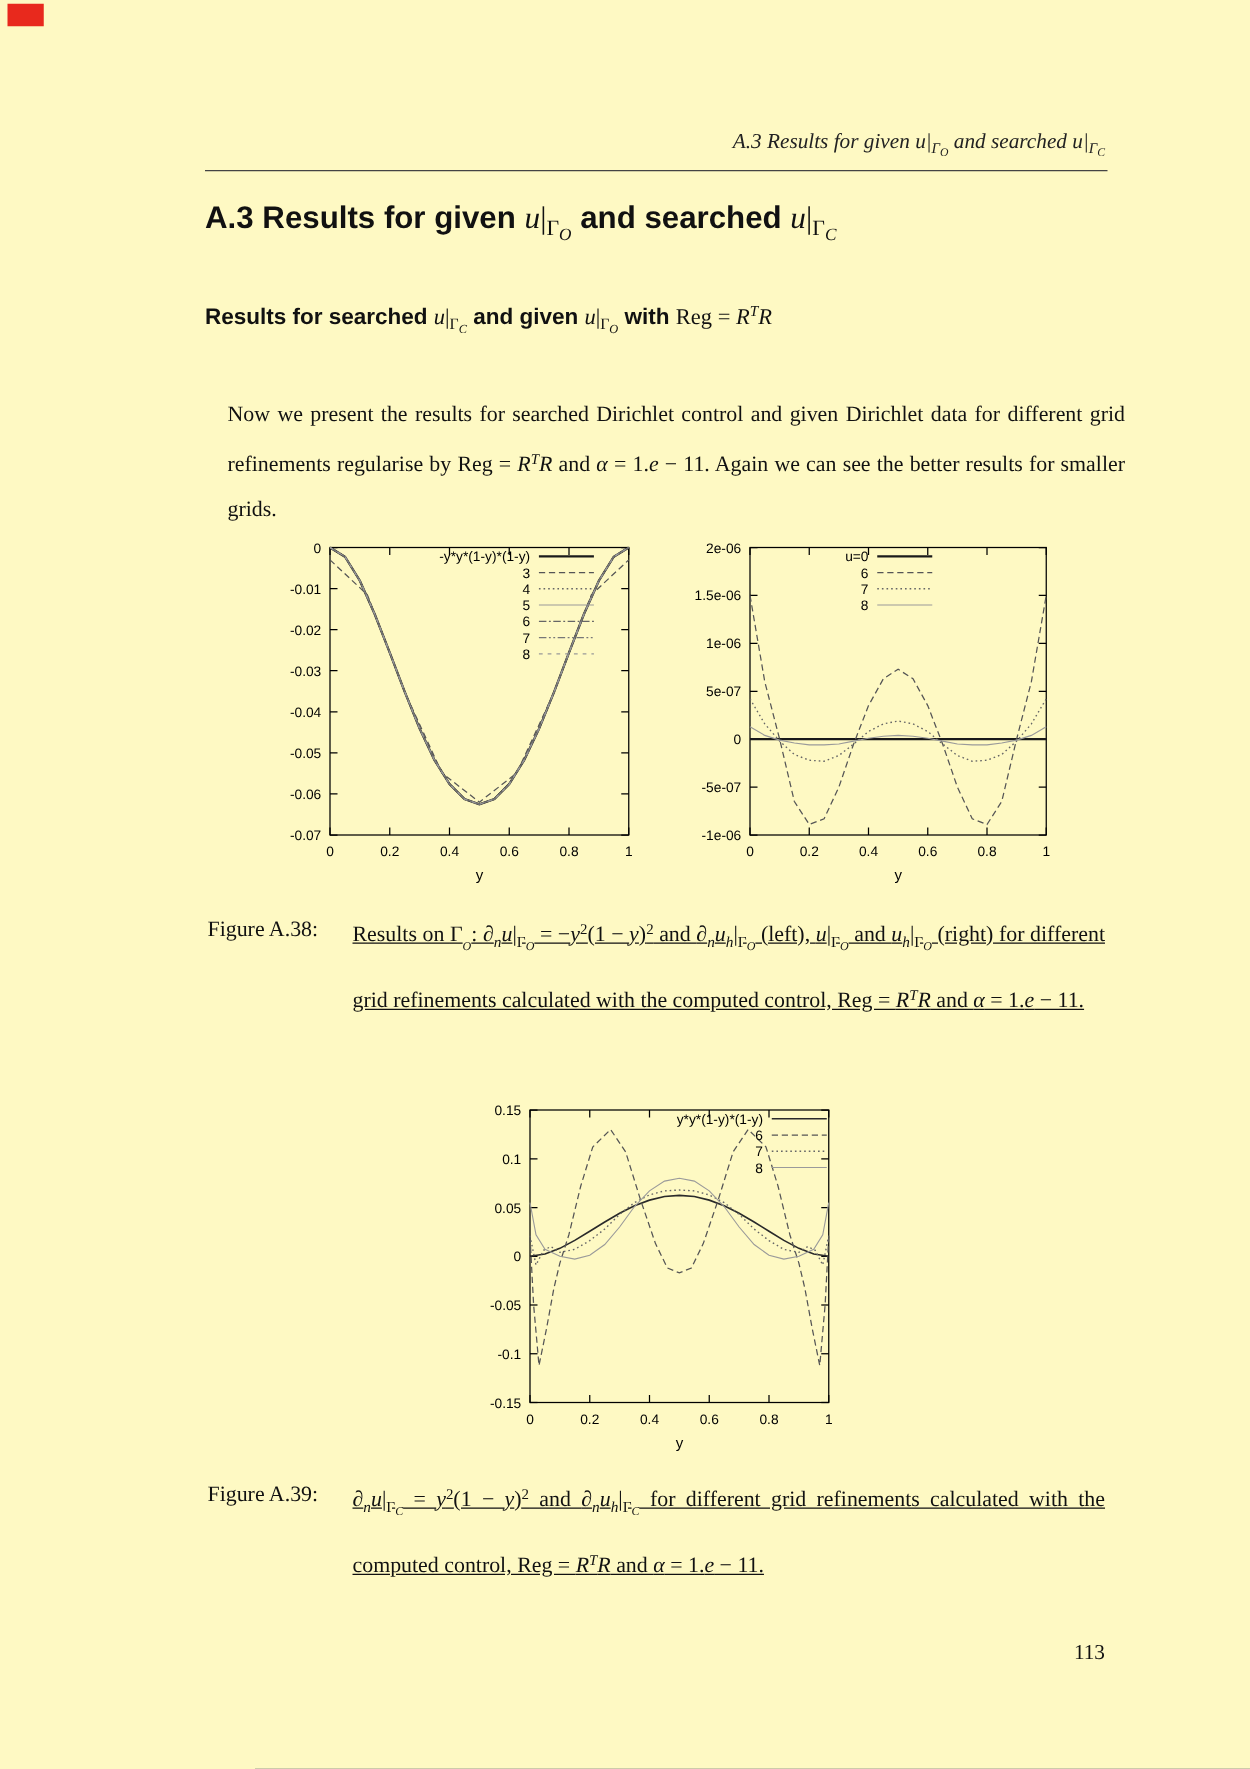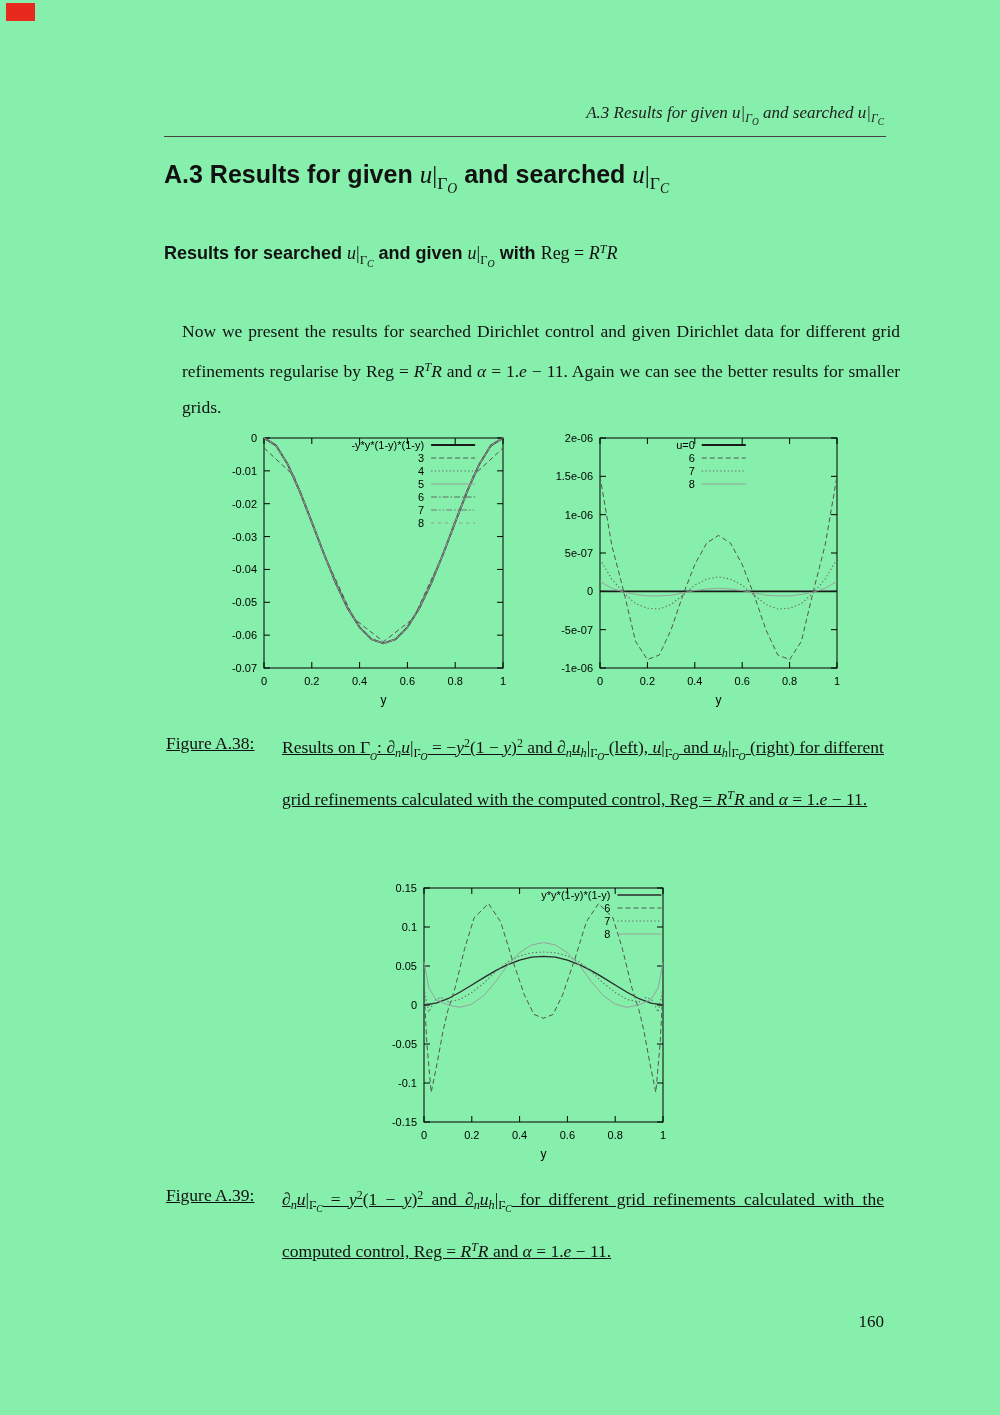--- a/index.html
+++ b/index.html
@@ -1,17 +1,17 @@
 <!DOCTYPE html>
 <html><head>
 <meta charset="utf-8">
 <style>
   html,body{margin:0;padding:0;background:#888;}
   .page{
-    position:relative;width:1000px;height:1415px;margin:0 auto;background:#86efac;
+    position:relative;width:1000px;height:1415px;margin:0 auto;background:#fef9c3;
     font-family:"Liberation Serif","DejaVu Serif",serif;color:#111;overflow:hidden;
   }
   .corner-marker{position:absolute;left:6px;top:3px;width:29px;height:18px;}
   .running-header{
     position:absolute;left:166px;top:103px;width:718px;text-align:right;
     font-style:italic;font-size:17px;color:#222;
   }
   .header-rule{position:absolute;left:164px;top:136px;width:722px;height:1px;background:#444;}
   .section-heading{
     position:absolute;left:164px;top:160px;width:760px;margin:0;
@@ -20,21 +20,21 @@
   .subsection-heading{
     position:absolute;left:164px;top:242px;width:760px;margin:0;
     font-family:"Liberation Sans","DejaVu Sans",sans-serif;font-weight:bold;font-size:18px;color:#111;
   }
   .body-paragraph{
     position:absolute;left:166px;top:297px;width:718px;margin:16px;
     font-size:17.5px;line-height:36px;text-align:justify;
   }
   .chart{position:absolute;}
   .caption{position:absolute;left:166px;width:718px;font-size:17.5px;line-height:38px;}
-  .caption-label{position:absolute;left:0;top:0;text-decoration:underline;}
+  .caption-label{position:absolute;left:0;top:0;}
   .caption-body{display:block;margin-left:116px;text-align:justify;text-decoration:underline;}
   .caption-38{top:724px;}
   .caption-39{top:1176px;}
   .page-number{position:absolute;left:166px;top:1312px;width:718px;text-align:right;font-size:17px;}
   
   .sg.m,.sg.i,.sg.sub,.sg.ssub,.sg.sup{font-family:"Liberation Serif","DejaVu Serif",serif;font-weight:400;}
   .sg.i{font-style:italic;}
   .sg.sub{font-size:70%;vertical-align:-0.35em;}
   .sg.ssub{font-size:55%;vertical-align:-0.75em;}
   .sg.sup{font-size:68%;vertical-align:0.5em;}
@@ -246,14 +246,14 @@
         <line x1="247.42000000000002" y1="45" x2="291.42" y2="45" stroke="#666666" stroke-width="1.1" stroke-dasharray="1.3,2.4"></line>
         <text x="240.42000000000002" y="62" text-anchor="end">8</text>
         <line x1="247.42000000000002" y1="58" x2="291.42" y2="58" stroke="#9a9a9a" stroke-width="0.9"></line>
       </svg></div>
 
   <div class="caption caption-39">
     <span class="caption-label">Figure A.39:</span>
     <span class="caption-body"><span class="sg i">∂</span><span class="sg sub i">n</span><span class="sg i">u</span><span class="sg">|</span><span class="sg sub">Γ</span><span class="sg ssub i">C</span><span class="sg"> = </span><span class="sg i">y</span><span class="sg sup">2</span><span class="sg">(1 − </span><span class="sg i">y</span><span class="sg">)</span><span class="sg sup">2</span><span class="sg"> and </span><span class="sg i">∂</span><span class="sg sub i">n</span><span class="sg i">u</span><span class="sg sub i">h</span><span class="sg">|</span><span class="sg sub">Γ</span><span class="sg ssub i">C</span><span class="sg"> for different grid refinements calculated with the computed control, Reg = </span><span class="sg i">R</span><span class="sg sup i">T</span><span class="sg i">R</span><span class="sg"> and </span><span class="sg i">α</span><span class="sg"> = 1.</span><span class="sg i">e</span><span class="sg"> − 11.</span></span>
   </div>
 
-  <div class="page-number">160</div>
+  <div class="page-number">113</div>
 </div>
 
 </body></html>

